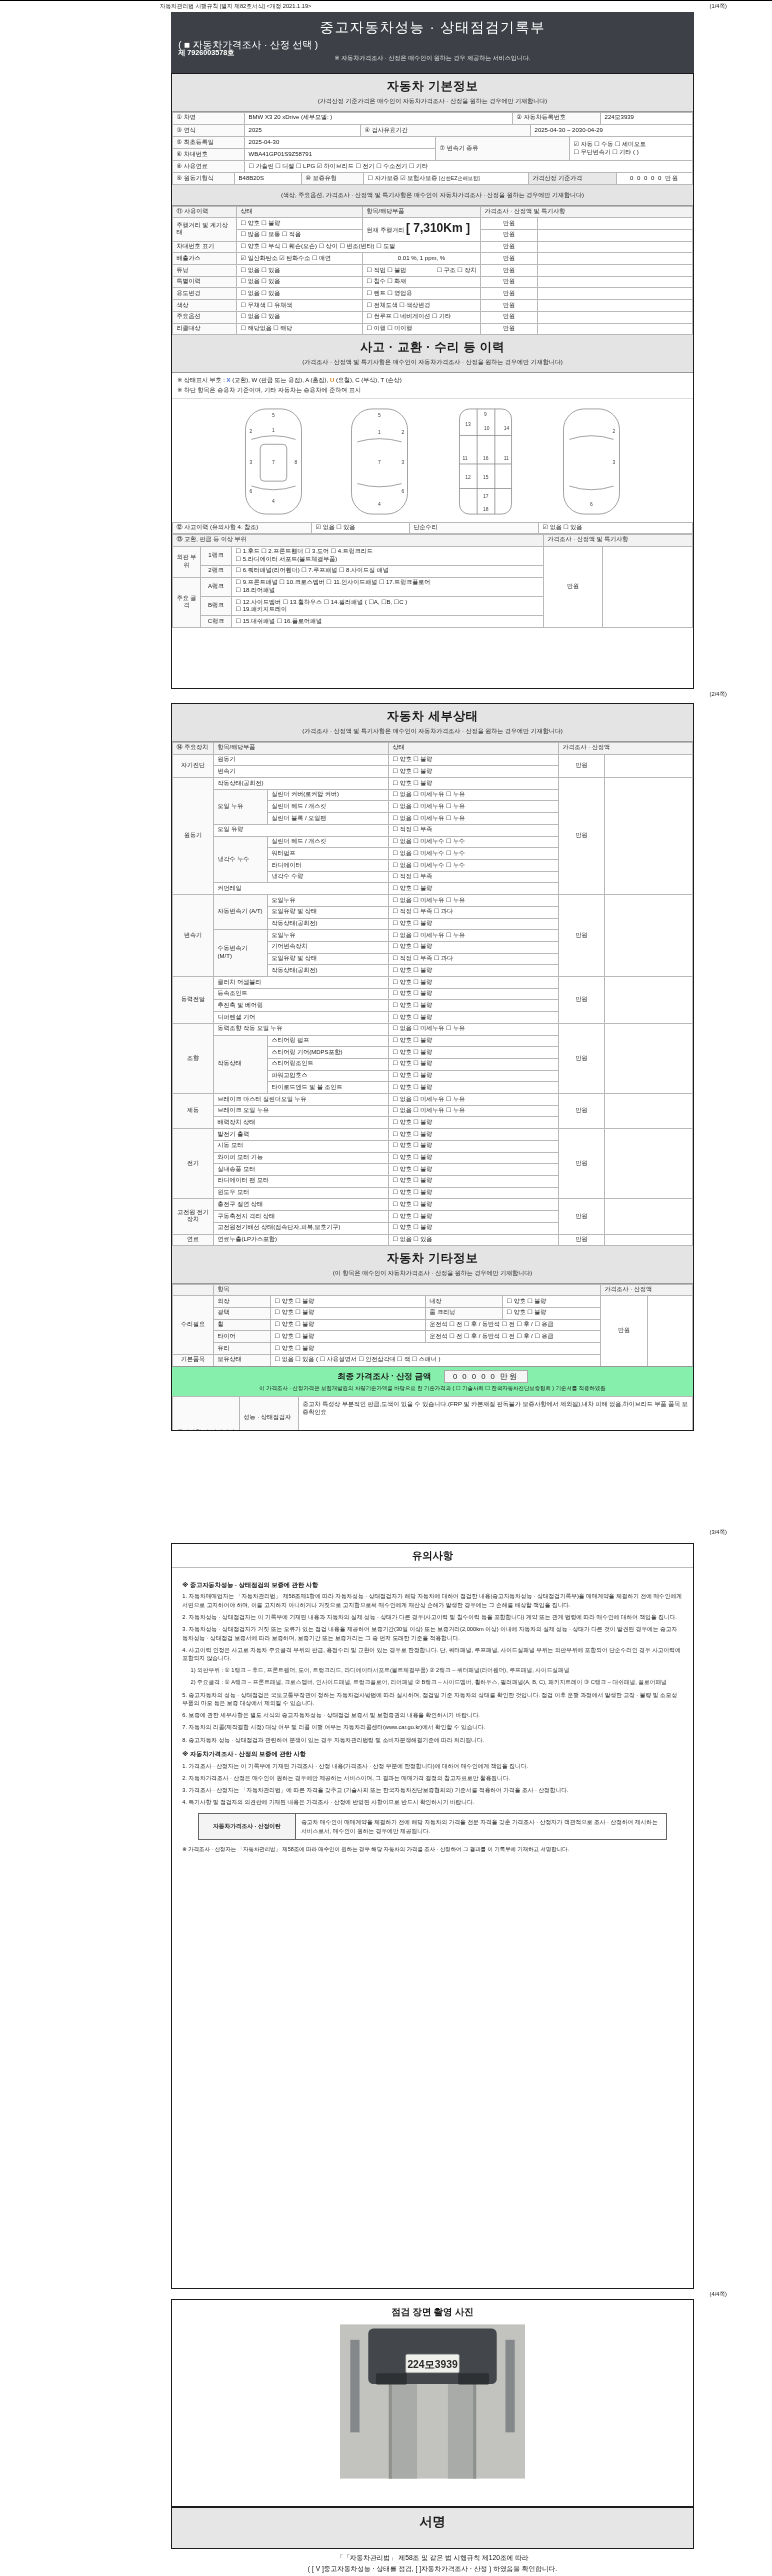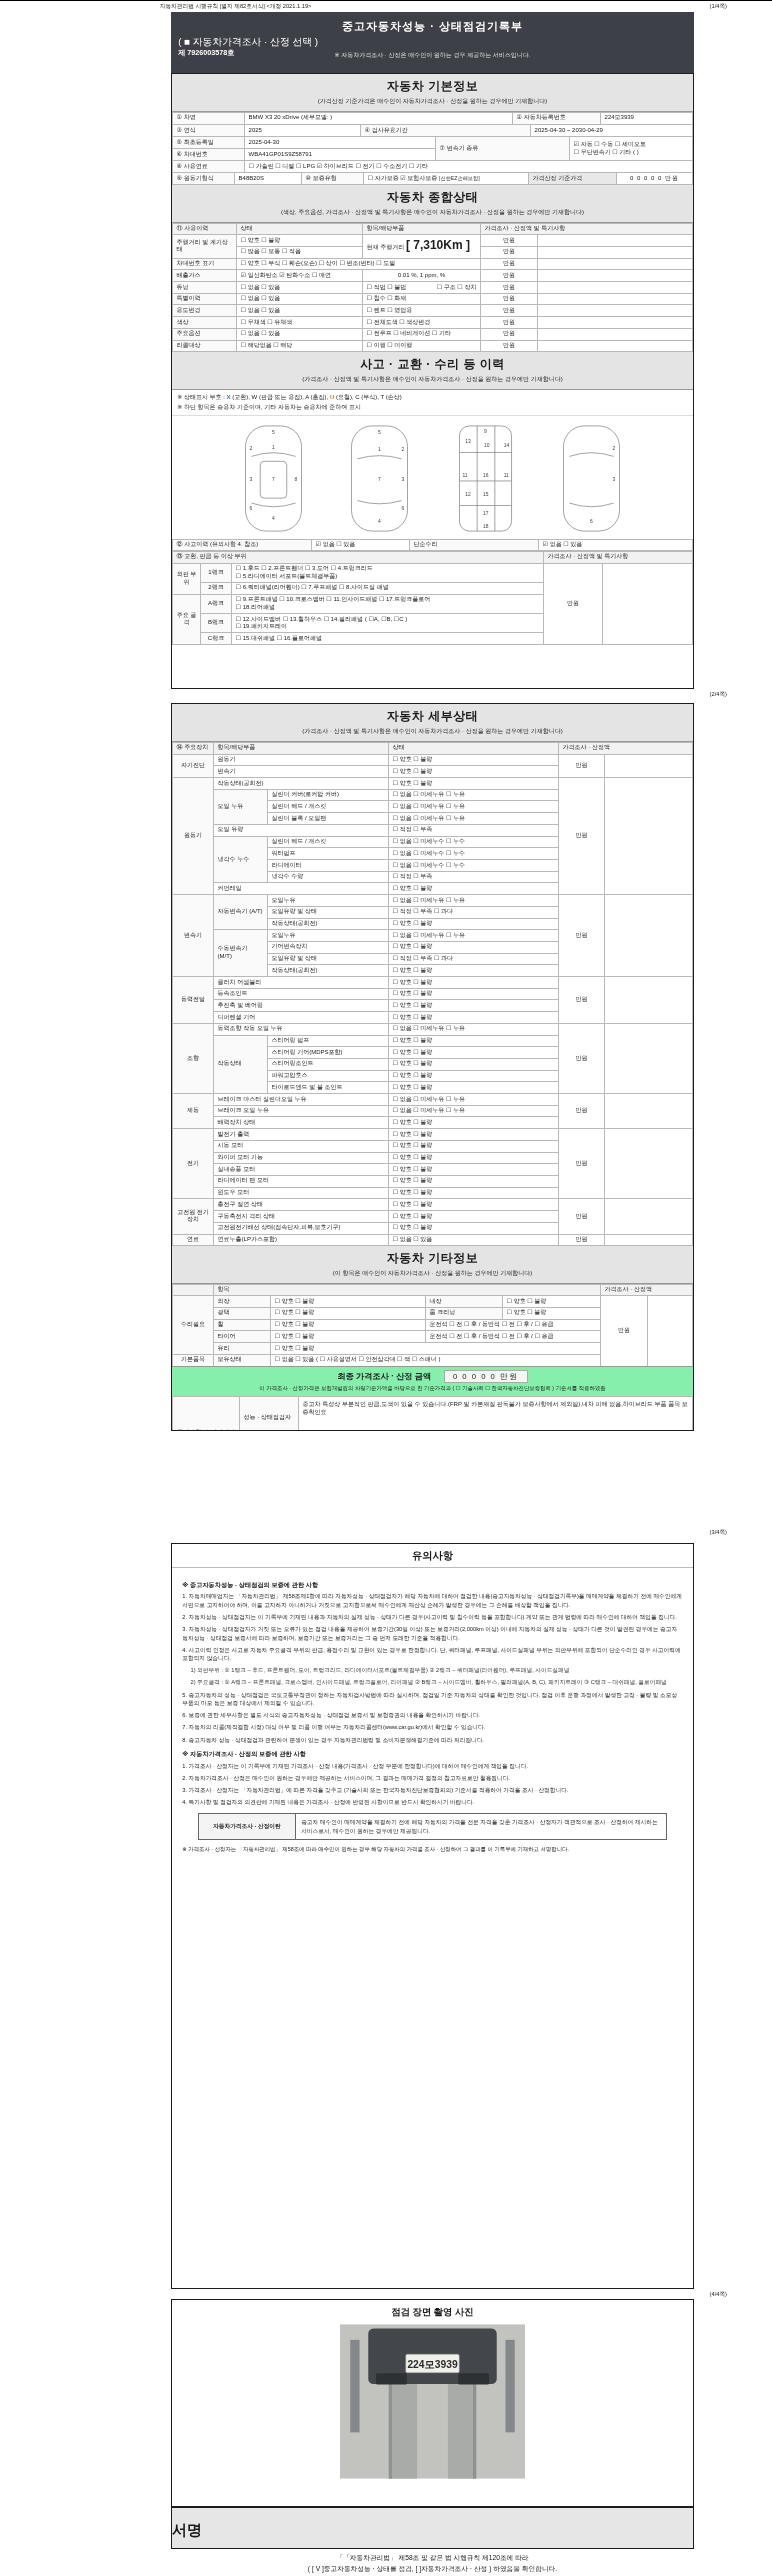--- a/index.html
+++ b/index.html
@@ -7,21 +7,21 @@
        font-family:"Liberation Sans","DejaVu Sans",sans-serif;color:#1a1a1a;overflow:hidden}
   .topline{position:absolute;top:0;left:0;width:773px;height:1px;background:#000}
   .sheet{position:absolute;left:171px;top:2.1px;width:523px;height:2571px}
   .refrow{position:absolute;left:-11.3px;right:-33px;top:1px;display:flex;justify-content:space-between;
           font-size:5.7px;color:#222}
   .pgmark{position:absolute;right:-33px;font-size:5.7px;color:#222}
 
   
   .dark{position:absolute;left:0;right:0;top:10.3px;height:61px;background:#3d4046;color:#fff;
         box-sizing:border-box;padding:6.2px 7.2px 3.1px}
-  .dark .t1{text-align:center;font-size:11px;font-weight:bold;letter-spacing:1px}
+  .dark .t1{text-align:center;font-size:14px;font-weight:normal;letter-spacing:1px}
   .dark .t2{text-align:left;font-size:9.8px;margin-top:2.6px}
   .dark .t3{text-align:center;font-size:6px;color:#e2e2e2;margin-top:2.1px}
   .docno{position:absolute;left:7.2px;bottom:15px;font-size:7.2px;font-weight:bold}
 
   .blk{position:absolute;left:0;right:0;border:1px solid #1c1c1c;background:#fff;box-sizing:border-box;overflow:hidden}
   #blk1{top:71px;height:616px}
   #blk2{top:701px;height:728px}
   #blk3{top:1541px;height:746px}
   #blk4{top:2297px;height:208px}
   #blk5{top:2505px;height:42px;background:#e6e6e6;border:1px solid #1c1c1c}
@@ -62,21 +62,21 @@
   .noticebody p.sub{margin-left:8.2px;color:#333}
   .nbox{display:flex;align-items:stretch;border:0.5px solid #666;margin:6.2px 15.5px 5.2px}
   .nbox .nl{width:88px;border-right:0.5px solid #666;background:#f4f4f4;display:flex;align-items:center;
             justify-content:center;font-weight:bold;text-align:center;padding:4.1px}
   .nbox .nv{flex:1;padding:4.1px 5.2px}
   .nfoot{font-size:5.4px;margin-top:4.1px}
 
   .phototitle{text-align:center;font-size:9.3px;font-weight:bold;padding:6.2px 0 5.2px}
   .photobox{display:flex;justify-content:center}
 
-  .signtitle{text-align:left;font-size:15px;font-weight:bold;padding-top:13px}
+  .signtitle{text-align:center;font-size:13px;font-weight:bold;padding-top:5px}
   .fee{text-align:right;color:#2438c8;font-size:10.3px;font-weight:bold;padding:3.1px 36px 0 0}
 
   .footer{position:absolute;left:0;right:0;top:2551px;text-align:center;font-size:6.7px;line-height:1.6;color:#111}
 </style>
 </head>
 <body>
 
 <div class="topline"></div>
 
 <div class="sheet">
@@ -185,21 +185,20 @@
           <span>☐ 자가보증   ☑ 보험사보증</span>
           <span style="font-size:5.2px;color:#333">[신한EZ손해보험]</span>
         </td>
         <td class="lab" style="background:#e8e8e8">가격산정 기준가격</td>
         <td class="ctr" style="letter-spacing:1px">0  0  0  0  0  만원</td>
       </tr>
     </tbody>
       </table>
 
     <div class="sechead" style="margin-top:-0.5px">
-      <div class="st">자동차 종합상태</div>
       <div class="ss">(색상, 주요옵션, 가격조사 · 산정액 및 특기사항은 매수인이 자동차가격조사 · 산정을 원하는 경우에만 기재합니다)</div>
     </div>
 
     <table class="tbl">
       <colgroup>
           <col style="width:64px">
           <col style="width:126px">
           <col style="width:118px">
           <col style="width:57px">
           <col>

